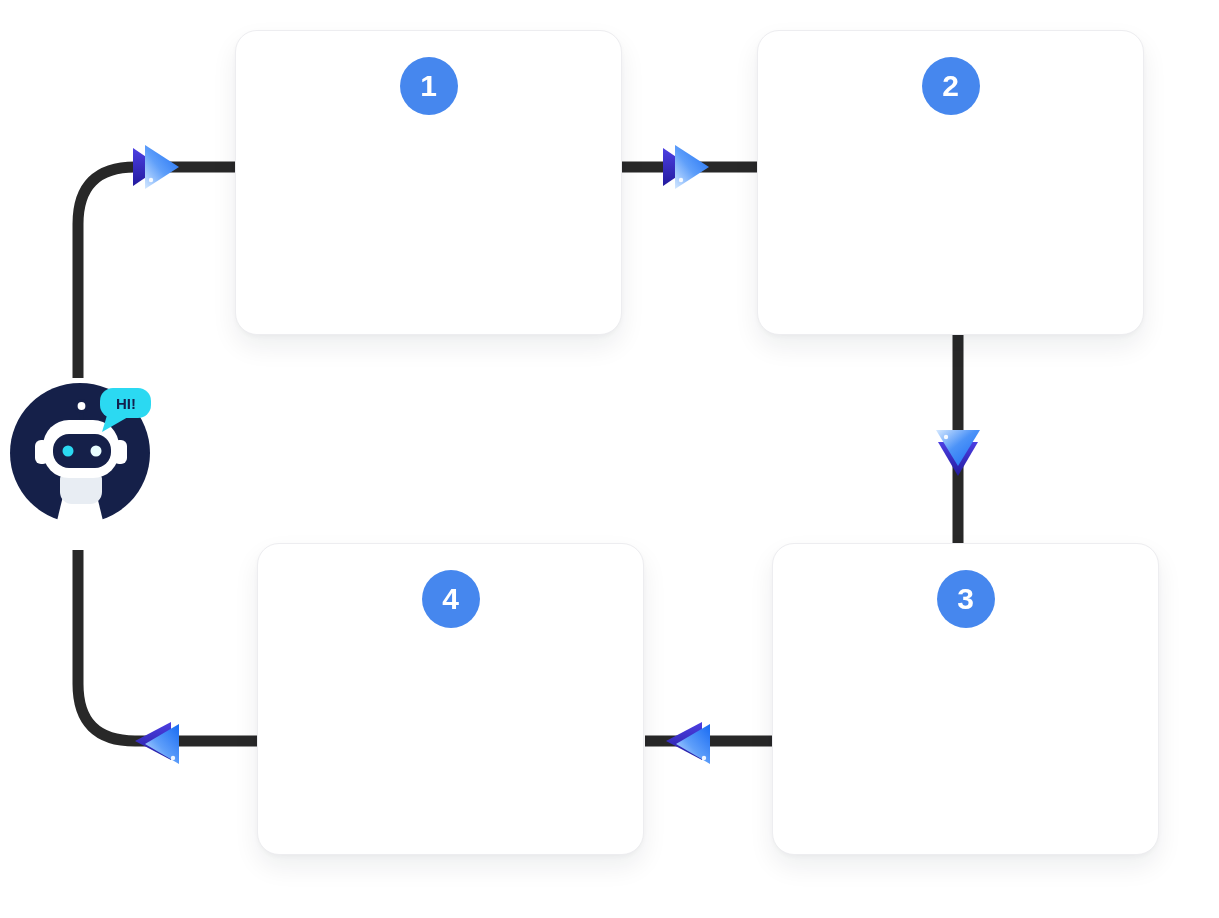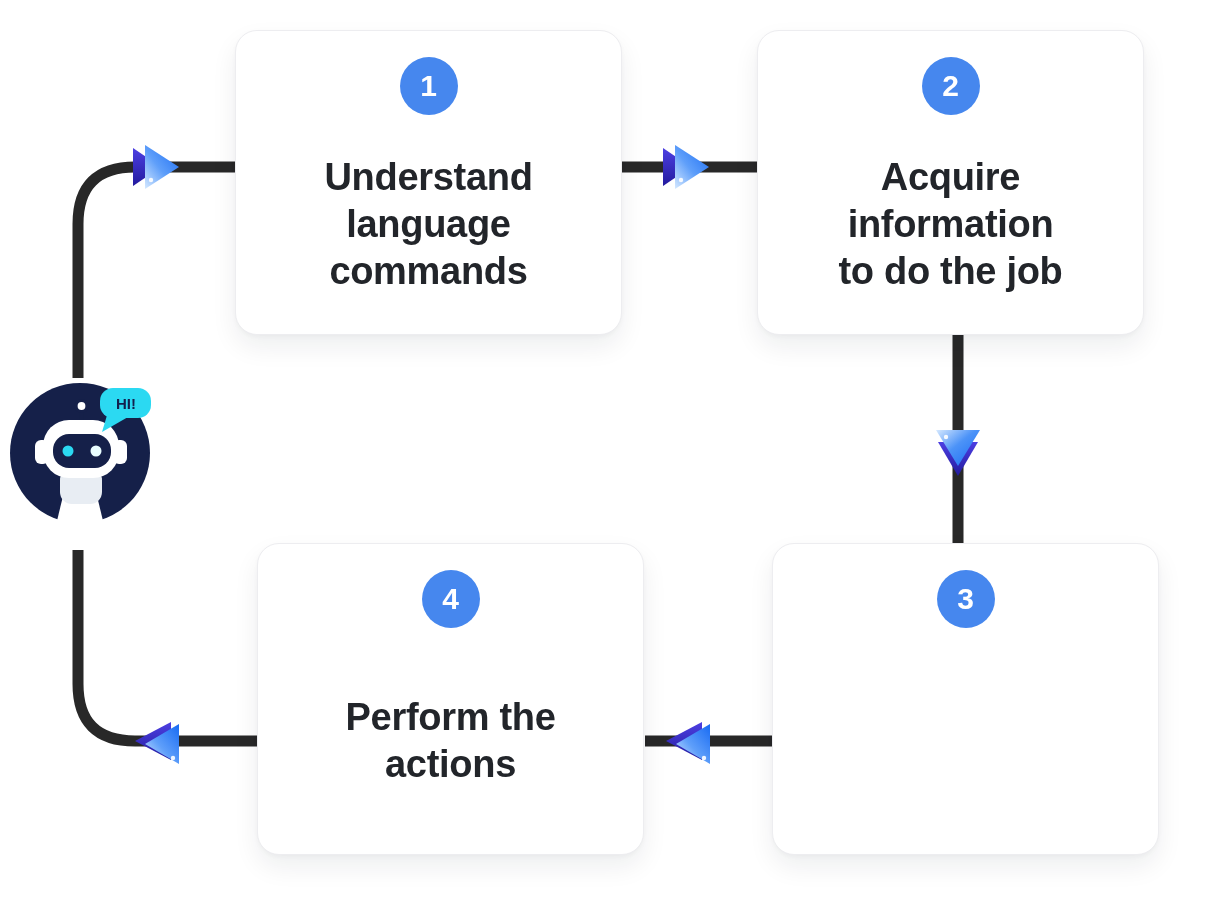--- a/index.html
+++ b/index.html
@@ -138,41 +138,27 @@
       <g>
         <polygon points="108,412 128,417 102,432" fill="#2bd9f2"></polygon>
         <rect x="100" y="388" width="51" height="30" rx="13" fill="#2bd9f2"></rect>
         <text x="126" y="409" text-anchor="middle" font-size="15" font-weight="700" fill="#13204e">HI!</text>
       </g>
     </g>
   </svg>
 
   <div class="card" id="card-1">
     <div class="badge">1</div>
-    <div class="label-wrap">
-      <div class="label">Understand
-language
-commands</div>
-    </div>
   </div>
 
   <div class="card" id="card-2">
     <div class="badge">2</div>
-    <div class="label-wrap">
-      <div class="label">Acquire
-information
-to do the job</div>
-    </div>
   </div>
 
   <div class="card" id="card-3">
     <div class="badge">3</div>
   </div>
 
   <div class="card" id="card-4">
     <div class="badge">4</div>
-    <div class="label-wrap">
-      <div class="label">Perform the
-actions</div>
-    </div>
   </div>
 
 </div>
 
 </body></html>

